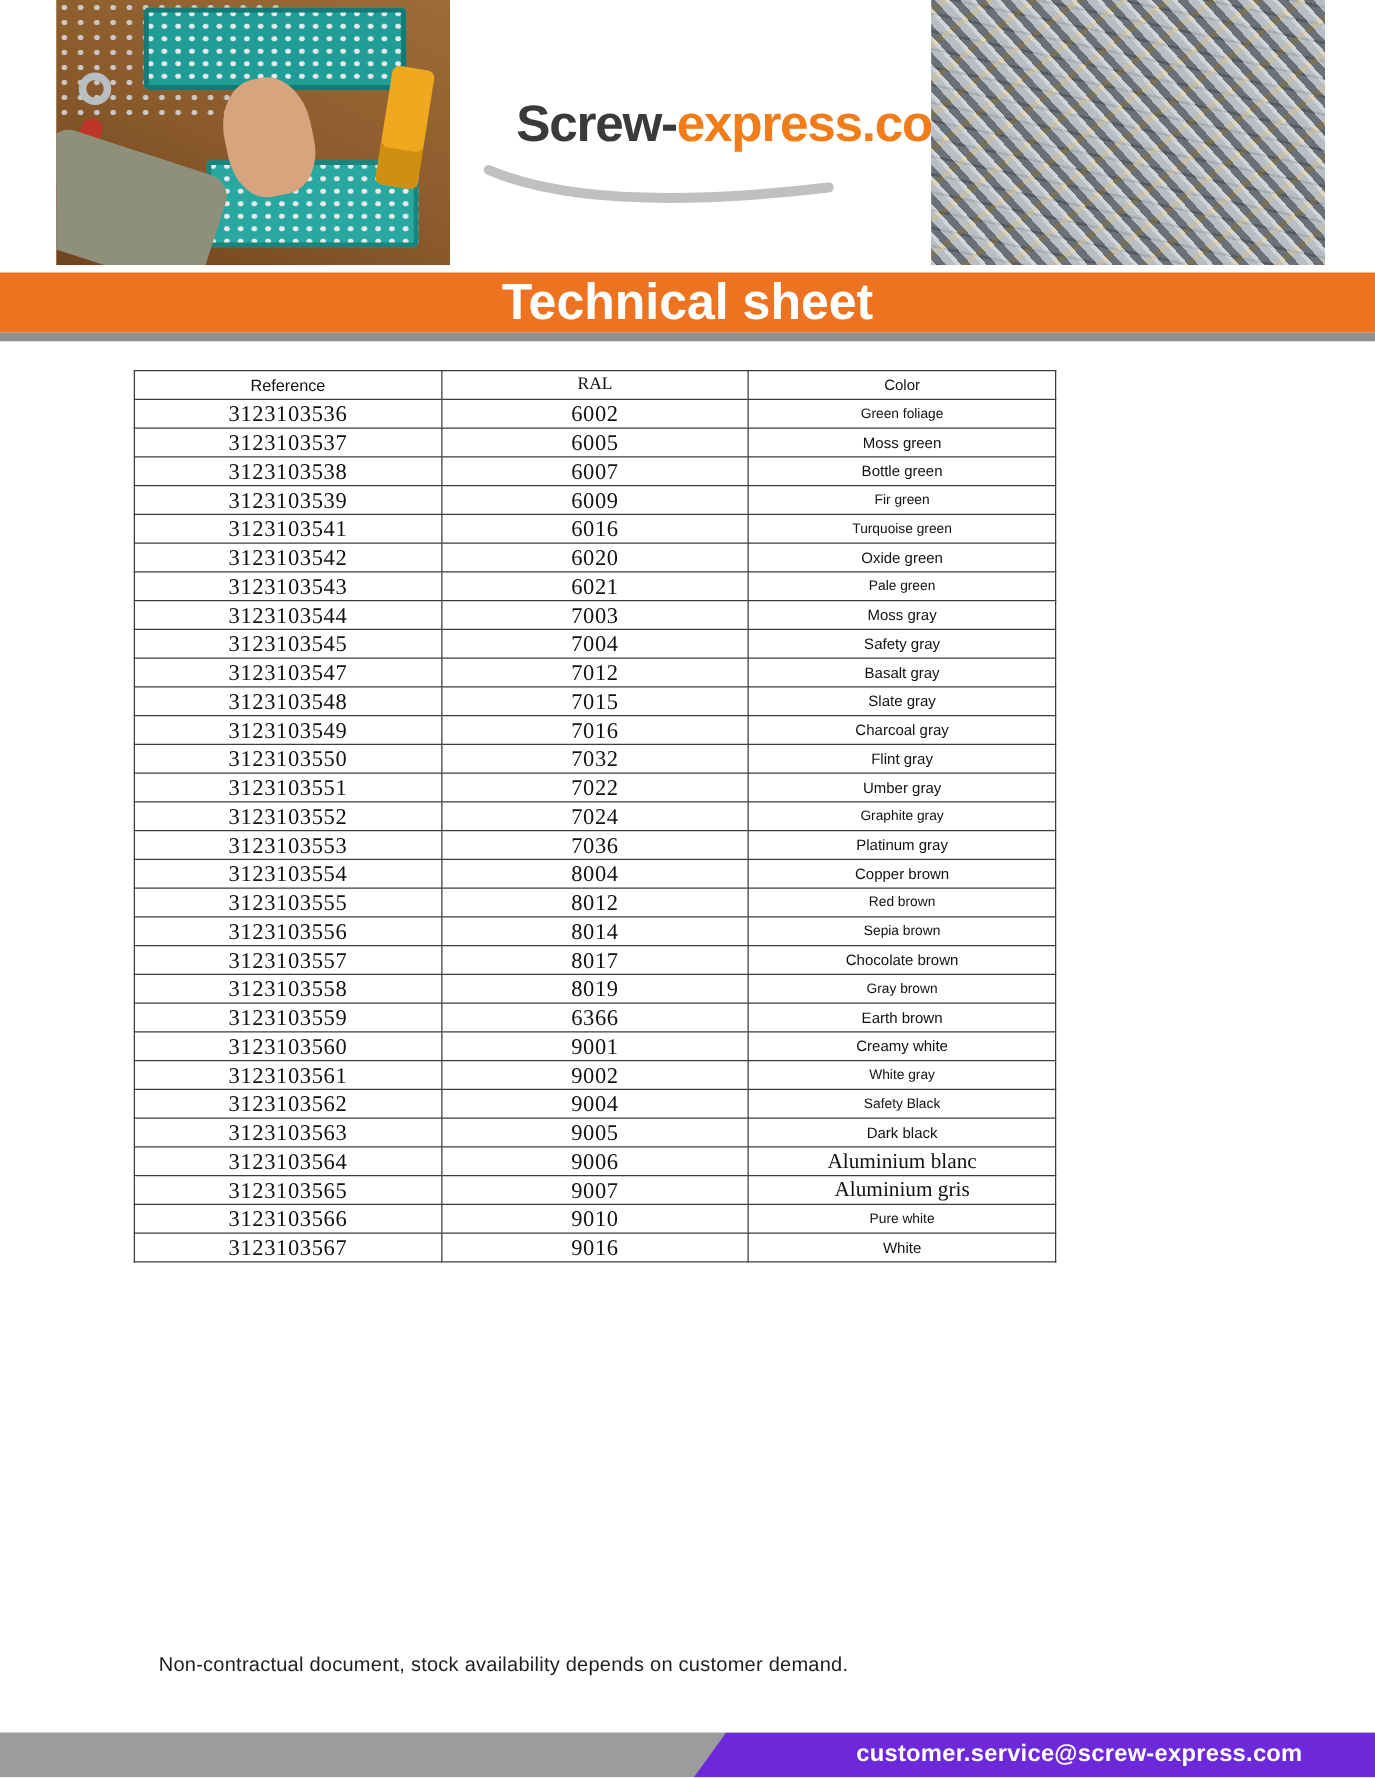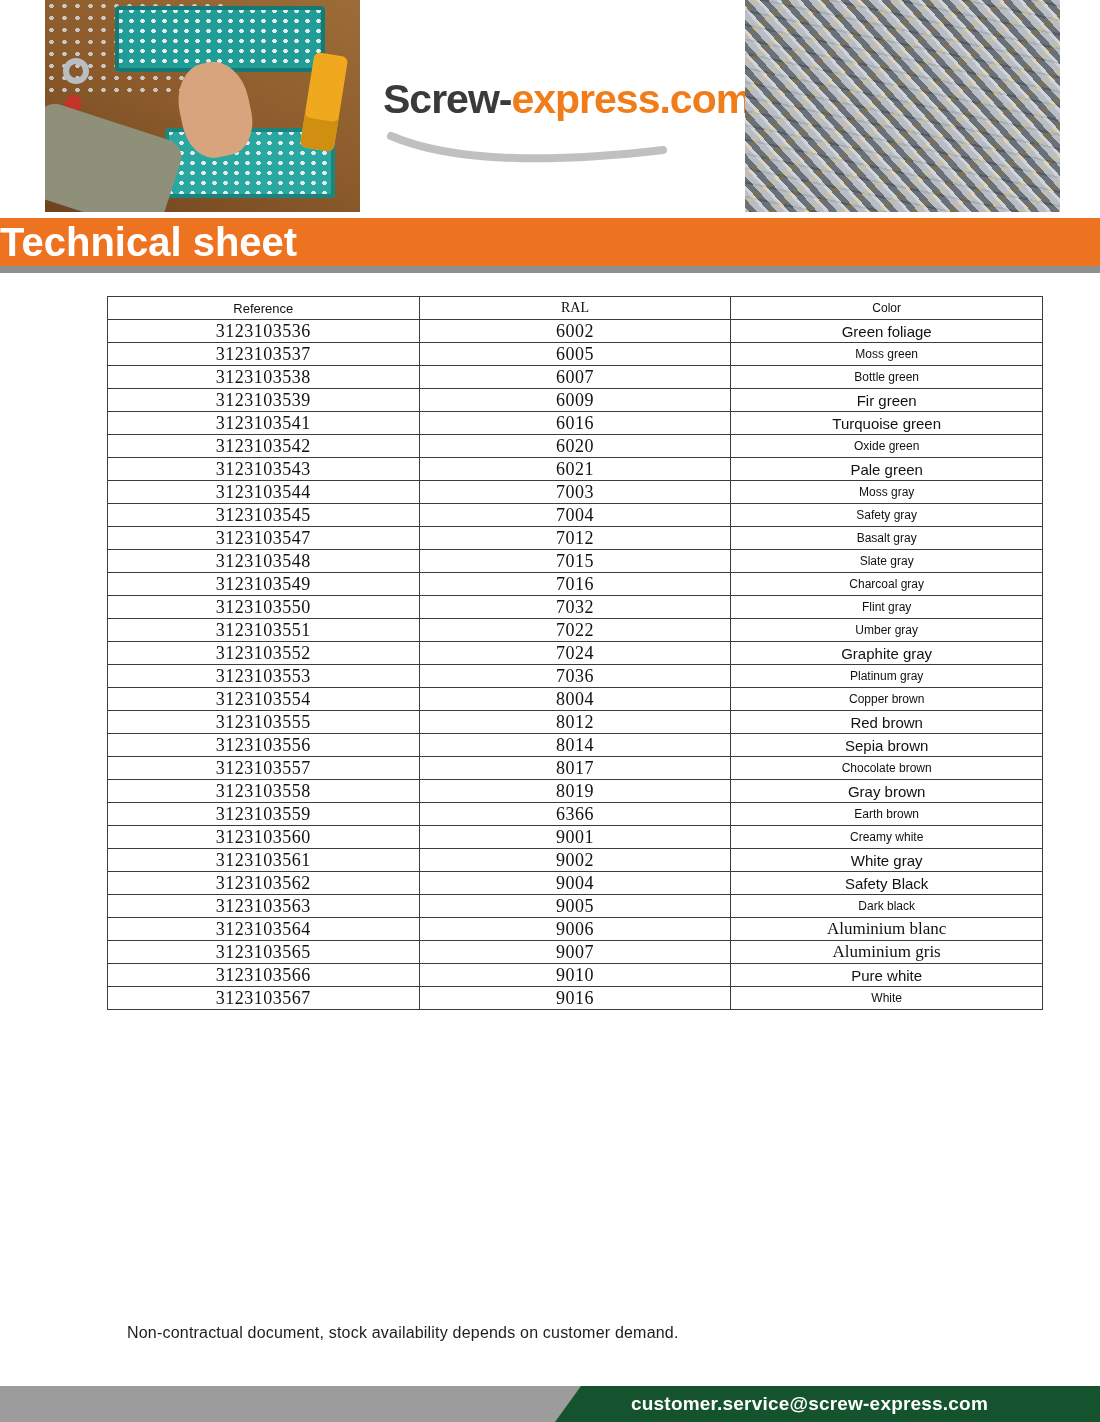--- a/index.html
+++ b/index.html
@@ -38,71 +38,71 @@
   .hand { left: 135px; top 60px; top: 62px; width: 70px; height: 95px; background: #d8a47e; border-radius: 45% 45% 40% 40%; transform: rotate(-12deg); }
   .tool-red { left: 8px; top: 92px; width: 16px; height: 78px; background: #c03527; border-radius: 8px; transform: rotate(24deg); }
   .tool-yellow { left: 262px; top: 54px; width: 34px; height: 96px; background: #f0a81f; border-radius: 6px; transform: rotate(9deg);
     box-shadow: inset 0 -30px 0 #d18f12; }
   .washer { border-radius: 50%; border: 6px solid #b9bec3; width: 26px; height: 26px; }
   .w1 { left: 18px; top: 58px; } .w2 { left: 48px; top: 150px; }
 
   
   .logo { position: absolute; left: 383px; top: 76px; width: 350px; }
   .logo-line { font-size: 41px; white-space: nowrap; }
-  .logo-dark { font-weight: 800; color: #3a3a3a; letter-spacing: -1px; }
+  .logo-dark { font-weight: 800; color: #3a3a3a; letter-spacing: -1px; margin-left: 30px; }
   .logo-orange { font-weight: 700; color: #f07d1a; letter-spacing: -1px; }
   .swoosh { position: absolute; left: 2px; top: 52px; }
 
   
   .banner {
     position: absolute; left: 0; top: 218px; width: 1100px; height: 48px;
-    background: #ee7320; display: flex; align-items: center; justify-content: flex-start;
+    background: #ee7320; display: flex; align-items: center; justify-content: center;
   }
   .banner-title {
     color: #ffffff; font-size: 40px; font-weight: 800; letter-spacing: 0px; line-height: 1;
     transform: scaleY(1.02);
   }
   .banner-underline { position: absolute; left: 0; top: 266px; width: 1100px; height: 7px; background: #8f8f8f; }
 
   
   table.ral {
-    position: absolute; left: 107px; top: 296px; width: 936px;
+    position: absolute; left: 107px; top: 296px; width: 738px;
     border-collapse: collapse; table-layout: fixed; border-radius: 20px;
   }
   table.ral th, table.ral td {
     border: 1px solid #3c3c3c;
     height: 23px; padding: 0 4px;
     text-align: center; vertical-align: middle;
     color: #111;
   }
   th.th-ref   { font-size: 13px; font-weight: 400; font-family: "Liberation Sans", sans-serif; }
   th.th-ral   { font-size: 14px; font-weight: 400; font-family: "Liberation Serif", serif; }
   th.th-color { font-size: 12px; font-weight: 400; font-family: "Liberation Sans", sans-serif; }
   td.td-ref, td.td-ral {
     font-family: "Liberation Serif", serif; font-size: 18px; letter-spacing: .5px;
   }
   td.td-color { font-family: "Liberation Sans", sans-serif; font-size: 12px; }
-  td.td-color.lg { font-size: 15px; margin-left: 32px; }
+  td.td-color.lg { font-size: 11px; margin-left: 32px; }
   td.td-color.serif { font-family: "Liberation Serif", serif; font-size: 17px; }
 
   
   .note {
     position: absolute; left: 127px; top: 1324px;
     font-size: 16px; color: #1d1d1f; letter-spacing: .2px;
   }
   .footer-bar {
     position: absolute; left: 0; top: 1386px; width: 1100px; height: 36px;
     background: #9c9c9c;
   }
   .footer-orange {
     position: absolute; right: 0; top: 0; height: 36px; width: 545px;
-    background: #14532d;
+    background: #6d28d9;
     clip-path: polygon(26px 0, 100% 0, 100% 100%, 0 100%);
     display: flex; align-items: center; justify-content: flex-end;
-    padding-right: 112px;
+    padding-right: 58px;
   }
   .footer-email { color: #ffffff; font-weight: 700; font-size: 19px; letter-spacing: .2px; }
 </style>
 </head>
 <body>
 
 <div class="page">
 
   <div class="header">
     <div class="photo photo-left">

